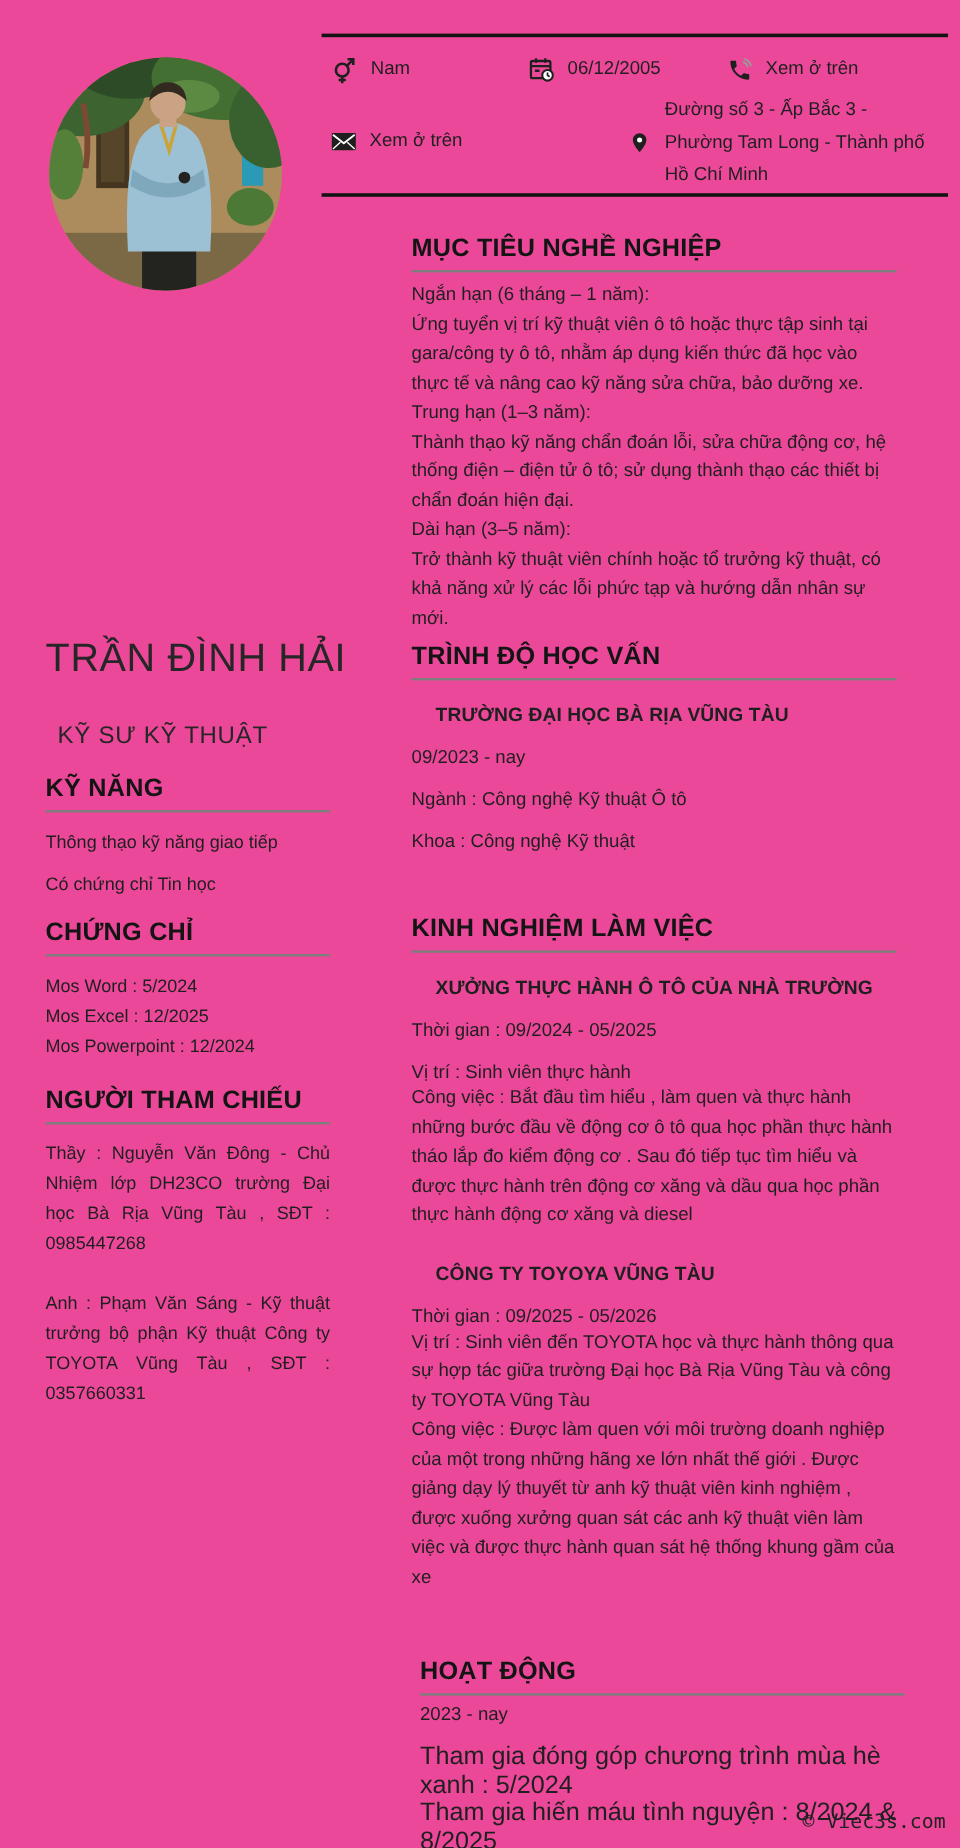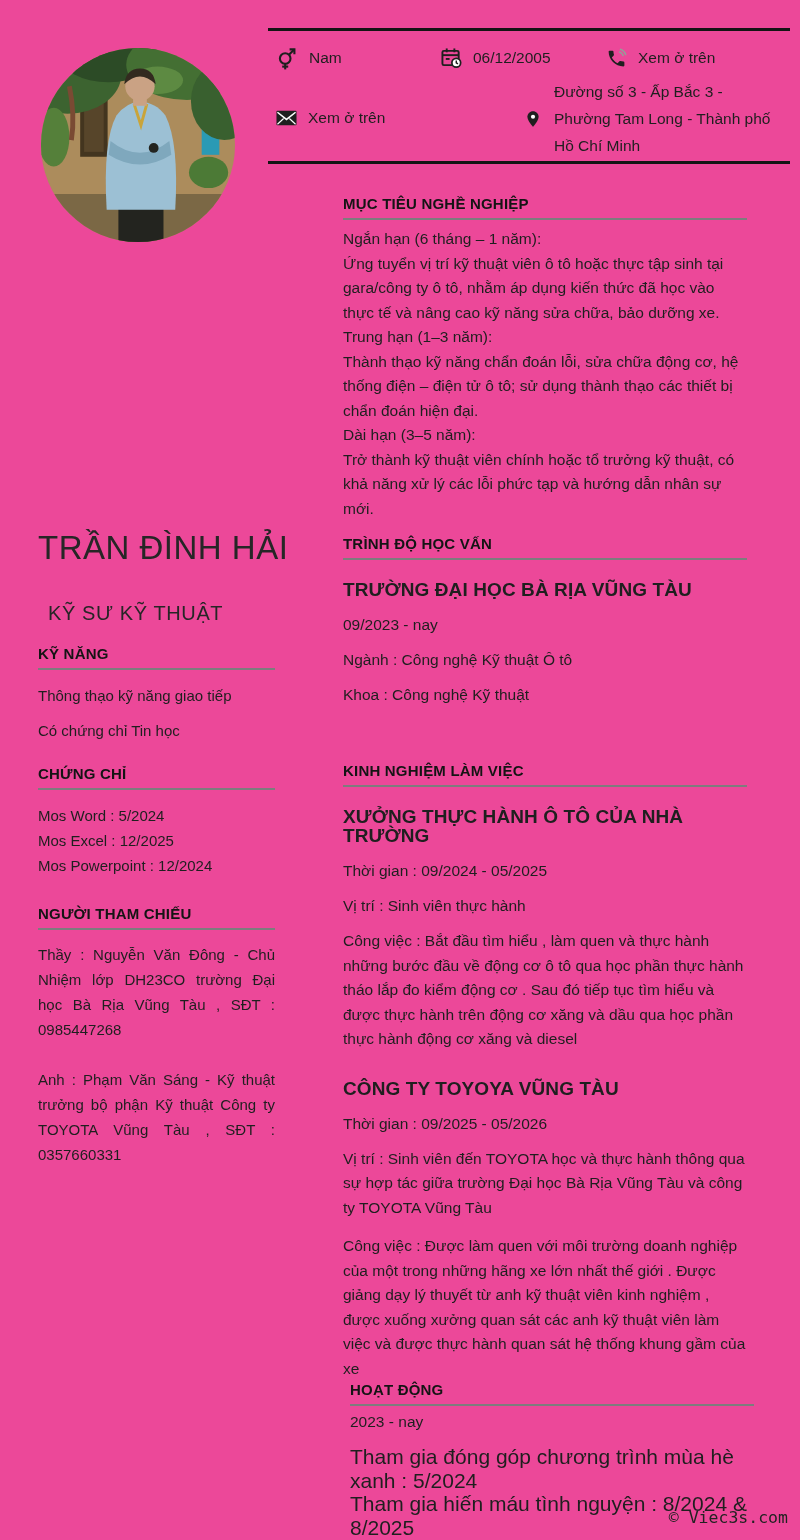--- a/index.html
+++ b/index.html
@@ -15,28 +15,28 @@
   .c-item{position:absolute;display:flex;align-items:center;gap:11px;font-size:15.5px;color:#1f1f1f;}
   .c-item .ic{flex:0 0 auto;width:21px;height:22px;display:flex;align-items:center;justify-content:center;}
   .c-gender{left:9px;top:16px;}
   .c-birth{left:173px;top:16px;}
   .c-phone{left:338px;top:16px;}
   .c-email{left:8px;top:76px;}
   .c-address{left:254px;top:47px;width:258px;align-items:center;}
   .c-address .txt{line-height:27px;}
   
   .sec{position:absolute;}
-  .sec h3{margin:0;font-size:15px;font-weight:bold;letter-spacing:.2px;color:#141414;
+  .sec h3{margin:0;font-size:21px;font-weight:bold;letter-spacing:.2px;color:#141414;
     padding-bottom:6px;border-bottom:2px solid #7d7d7d;}
   .left-col{width:237px;}
   .right-col{width:404px;}
   .pline{font-size:15.5px;line-height:24.5px;}
   .row{font-size:15.5px;line-height:19px;margin-top:16px;}
-  .subhead{font-size:19px;font-weight:bold;line-height:19px;margin-top:20px;letter-spacing:.1px;}
-  .para{font-size:15.5px;line-height:24.5px;margin-top:14px;}
+  .subhead{font-size:16px;font-weight:bold;line-height:19px;margin-top:20px;letter-spacing:.1px;margin-left:20px;}
+  .para{font-size:15.5px;line-height:24.5px;}
   
   .name{position:absolute;left:38px;top:528px;margin:0;font-size:33px;font-weight:400;
     letter-spacing:.5px;color:#262626;line-height:40px;}
   .jobtitle{position:absolute;left:38px;top:591px;margin:10px;font-size:20px;font-weight:400;
     letter-spacing:.6px;color:#262626;line-height:24px;}
   
   .skill{font-size:15px;line-height:19px;margin-top:16px;}
   .cert{font-size:15px;line-height:25px;}
   .certs-list{margin-top:13px;}
   .ref{font-size:15px;line-height:25px;text-align:justify;}

